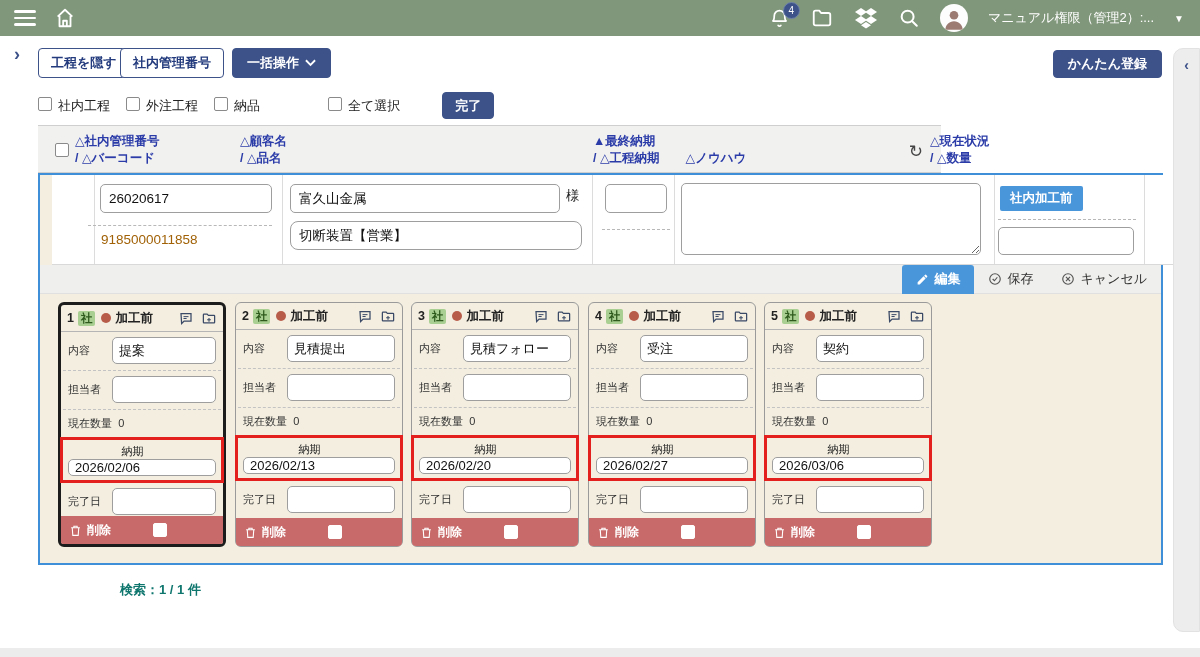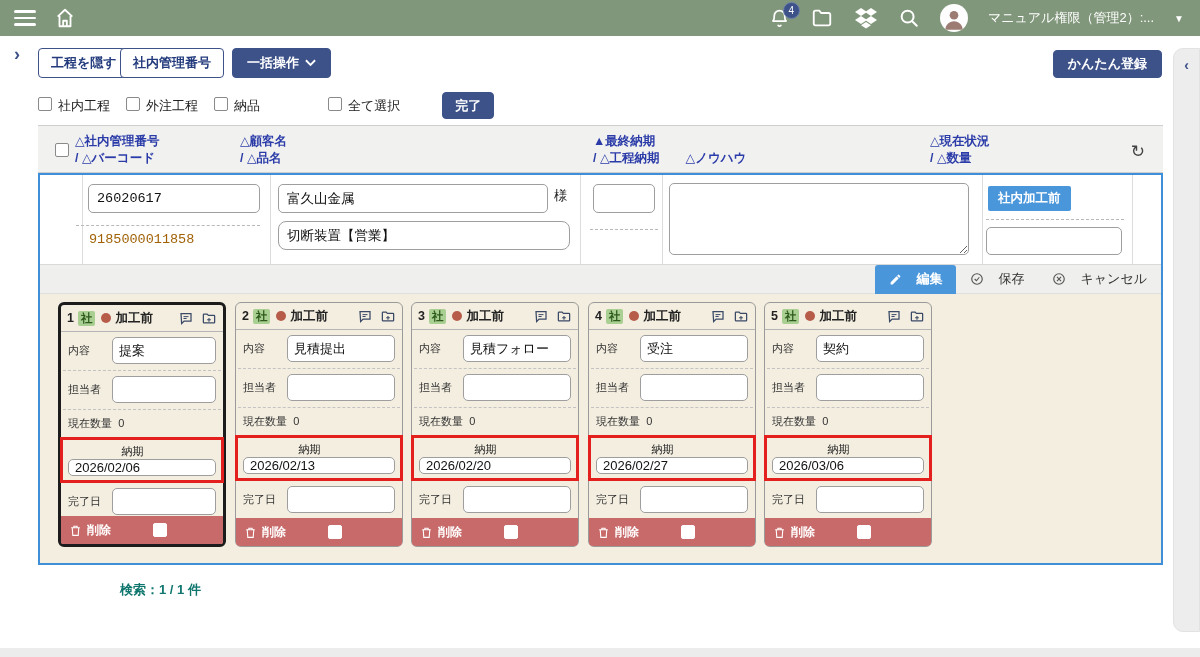--- a/index.html
+++ b/index.html
@@ -33,50 +33,50 @@
   .cb { width:14px; height:14px; border:1.5px solid #8a8a8a; border-radius:2px; background:#fff; display:inline-block; margin-right:6px; flex:0 0 auto; cursor:pointer; }
   .filter-item { display:flex; align-items:flex-start; margin-right:16px; cursor:pointer; }
   .filter-gap { width:52px; }
   #btn-complete { height:27px; padding:0 12px; margin-left:26px; }
 
   
   .right-panel { position:absolute; right:0; top:48px; width:27px; height:584px; background:#ededed; border-radius:10px 0 0 10px; border:1px solid #e2e2e2; }
   .right-panel .chev { color:#3D5289; font-size:14px; font-weight:bold; display:block; text-align:center; margin-top:8px; cursor:pointer; }
 
   
-  .thead { position:absolute; left:38px; top:125px; width:1125px; height:48px; background:#f1f1f0; border-top:1px solid #cfcfcf; border-bottom:1px solid #cfcfcf; font-size:12.5px; color:#2B3CA8; font-weight:bold; }
+  .thead { position:absolute; left:38px; top:125px; width:903px; height:48px; background:#f1f1f0; border-top:1px solid #cfcfcf; border-bottom:1px solid #cfcfcf; font-size:12.5px; color:#2B3CA8; font-weight:bold; }
   .thead .hcb { position:absolute; left:17px; top:17px; }
   .th-col { position:absolute; top:7px; line-height:17px; cursor:pointer; }
   .th-col div { white-space:nowrap; }
   #thc1 { left:37px; } #thc2 { left:202px; } #thc3 { left:555px; } #thc4 { left:892px; }
   .knowhow { margin-left:26px; }
   .refresh { position:absolute; right:18px; top:15px; color:#444; font-size:17px; cursor:pointer; font-weight:normal; }
 
   
   .rowbox { position:absolute; left:38px; top:173px; width:1125px; height:392px; border:2px solid #3E8ED8; background:#F3EEE0; }
-  .row-top { position:absolute; left:0; top:0; width:100%; height:90px; background:#fff; border-bottom:1px solid #d9d9d9;font-family:Liberation Mono, monospace; }
+  .row-top { position:absolute; left:12px; top:0; width:100%; height:90px; background:#fff; border-bottom:1px solid #d9d9d9; }
   .vline { position:absolute; top:0; bottom:0; width:1px; background:#dcdcdc; }
   .inp { border:1px solid #9e9e9e; border-radius:5px; background:#fff; font-size:13.5px; color:#111; padding:0 8px; font-family:inherit; }
   .dashed { border-top:1.5px dashed #b8b8b8; position:absolute; }
   .mgmt-input { position:absolute; left:48px; top:9px; width:172px; height:29px; }
   .mgmt-dash { left:36px; top:50px; width:184px; }
   .barcode { position:absolute; left:49px; top:57px; font-size:13.5px; color:#a16207; }
   .cust-input { position:absolute; left:238px; top:9px; width:270px; height:29px; }
   .honorific { position:absolute; left:514px; top:12px; font-size:13.5px; color:#222; }
   .prod-input { position:absolute; left:238px; top:46px; width:292px; height:29px;border-radius:8px; }
   .mini-input { position:absolute; left:553px; top:9px; width:62px; height:29px; }
   .mini-dash { left:550px; top:54px; width:68px; }
   .memo-area { position:absolute; left:629px; top:8px; width:300px; height:72px; border:1px solid #9e9e9e; border-radius:5px; background:#fff; resize:both; font-family:inherit; }
   .status-badge { position:absolute; left:948px; top:11px; background:#4A96DB; color:#fff; font-size:12.5px; font-weight:bold; padding:4px 10px; border-radius:2px; }
   .status-dash { left:946px; top:44px; width:138px; }
   .status-input { position:absolute; left:946px; top:52px; width:136px; height:28px; }
 
   
   .edit-bar { position:absolute; left:0; top:90px; width:100%; height:29px; background:#efefed; border-bottom:1px solid #e0e0e0; font-size:13px; display:flex; align-items:center; justify-content:flex-end; }
-  .eb-btn { display:flex; align-items:center; gap:14px; height:29px; padding:0 14px; cursor:pointer; color:#333; }
+  .eb-btn { display:flex; align-items:center; gap:5px; height:29px; padding:0 14px; cursor:pointer; color:#333; }
   .eb-btn.active { background:#4A96DB; color:#fff; border-radius:3px 3px 0 0; font-weight:bold; }
   .eb-ic { font-size:13px; }
 
   
   .cards-area { position:absolute; left:0; top:119px; width:100%; bottom:0; background:#F3EEE0; }
   .card { position:absolute; top:8px; width:168px; height:245px; background:#F3EEE0; border:1px solid #9a9a9a; border-radius:6px; font-size:11.5px; color:#222; }
   .card.selected { border:3px solid #1c1c1c; }
   #card-0 { left:18px; } #card-1 { left:195px; } #card-2 { left:371px; } #card-3 { left:548px; } #card-4 { left:724px; }
   .card-head { height:27px; display:flex; align-items:center; gap:4px; padding:0 6px; border-bottom:1px solid #b5b5b5; font-size:12.5px; font-weight:bold; }
   .tag-sha { background:#A9CF92; color:#2e5a1d; padding:0 3px; border-radius:2px; font-size:11.5px; }

